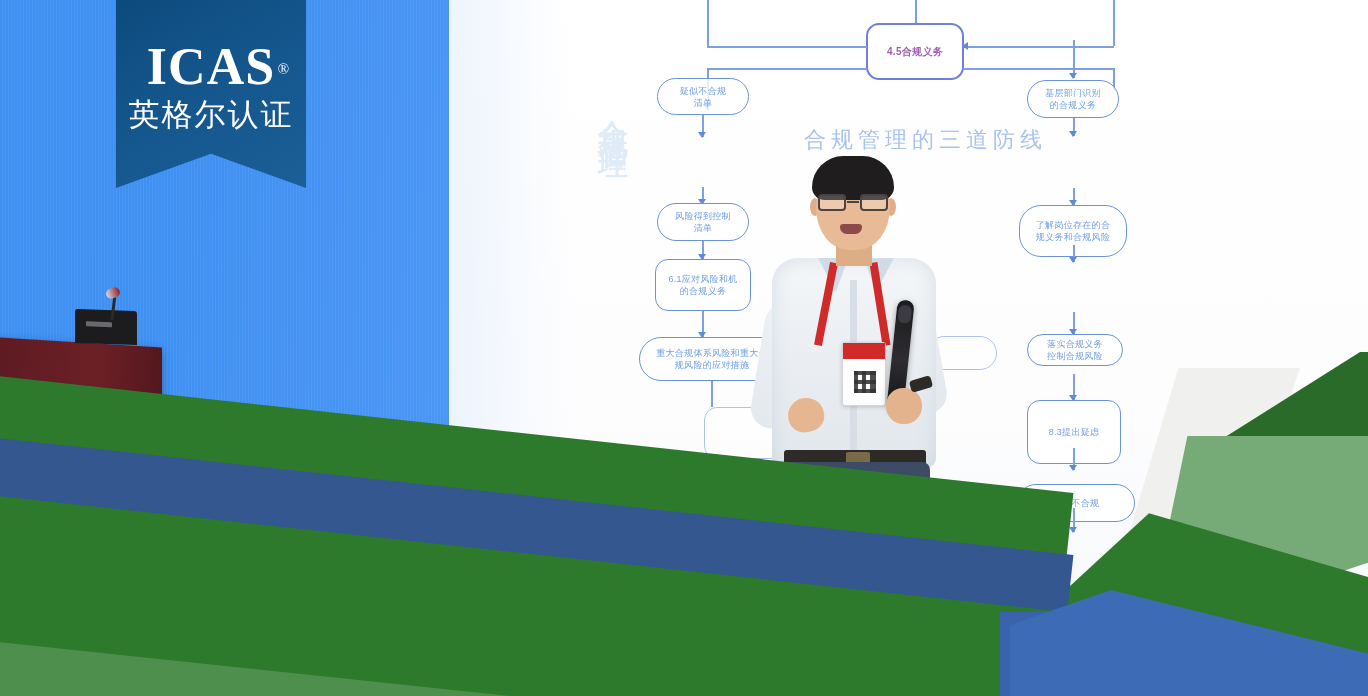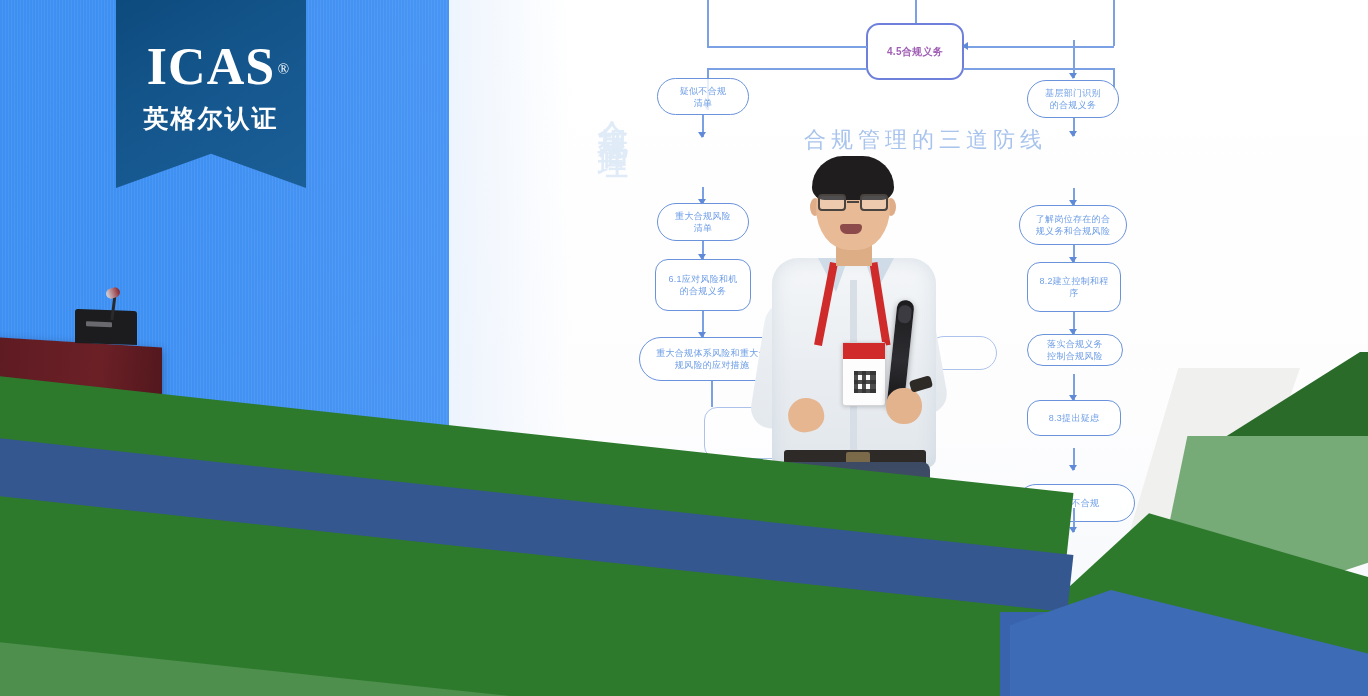--- a/index.html
+++ b/index.html
@@ -52,21 +52,21 @@
     box-shadow:3px 4px 12px rgba(0,30,70,.35);
     clip-path:polygon(0 0,100% 0,100% 100%,50% 82%,0 100%);
     text-align:center; color:#fff;
   }
   .banner .icas{
     margin-top:42px; font-family:"Liberation Serif","DejaVu Serif",serif;
     font-size:52px; font-weight:700; letter-spacing:1px; line-height:54px;
     position:relative; display:inline-block;
   }
   .banner .reg{ position:absolute; top:2px; right:-15px; font-size:15px; font-weight:400; }
-  .banner .cn{ margin-top:8px; font-size:25px; letter-spacing:2px; font-weight:700; }
+  .banner .cn{ margin-top:0; font-size:31px; letter-spacing:2px; font-weight:400; }
 
   
   .podium{
     position:absolute; left:-8px; top:337px; width:170px; height:145px;
     background:linear-gradient(95deg,#5e1b22 0%,#6b2026 60%,#4f161c 100%);
     transform:skewY(3.5deg); transform-origin:left top;
     box-shadow:0 3px 10px rgba(0,0,0,.3);
   }
   .podium-top{
     position:absolute; left:75px; top:310px; width:62px; height:34px;
@@ -292,21 +292,21 @@
     <div class="ln v" style="left:664px;top:68px;height:22px;"></div>
 
     <div class="node pill" style="left:208px;top:78px;width:92px;height:37px;white-space:pre-line;">疑似不合规
 清单</div>
     <div class="ln v" style="left:253px;top:115px;height:22px;"></div>
     <div class="arw" style="left:249px;top:132px;"></div>
 
     <div class="ln v" style="left:253px;top:187px;height:17px;"></div>
     <div class="arw" style="left:249px;top:199px;"></div>
 
-    <div class="node pill" style="left:208px;top:203px;width:92px;height:38px;white-space:pre-line;">重大合规风险
+    <div class="node pill" style="left:208px;top:203px;width:92px;height:38px;white-space:pre-line;">风险得到控制
 清单</div>
     <div class="ln v" style="left:253px;top:241px;height:18px;"></div>
     <div class="arw" style="left:249px;top:254px;"></div>
 
     <div class="node rect" style="left:206px;top:259px;width:96px;height:52px;white-space:pre-line;">6.1应对风险和机
 的合规义务</div>
     <div class="ln v" style="left:253px;top:311px;height:26px;"></div>
     <div class="arw" style="left:249px;top:332px;"></div>
 
     <div class="node pill" style="left:190px;top:337px;width:146px;height:44px;white-space:pre-line;">重大合规体系风险和重大合
@@ -330,36 +330,34 @@
     <div class="ln v" style="left:624px;top:40px;height:38px;"></div>
     <div class="arw" style="left:620px;top:73px;"></div>
     <div class="node pill" style="left:578px;top:80px;width:92px;height:38px;white-space:pre-line;">基层部门识别
 的合规义务</div>
     <div class="ln v" style="left:624px;top:118px;height:18px;"></div>
     <div class="arw" style="left:620px;top:131px;"></div>
 
     <div class="ln v" style="left:624px;top:188px;height:17px;"></div>
     <div class="arw" style="left:620px;top:200px;"></div>
 
-    <div class="node pill" style="left:570px;top:205px;width:108px;height:40px;white-space:pre-line;">了解岗位存在的合
+    <div class="node pill" style="left:570px;top:205px;width:108px;height:52px;white-space:pre-line;">了解岗位存在的合
 规义务和合规风险</div>
     <div class="ln v" style="left:624px;top:245px;height:17px;"></div>
     <div class="arw" style="left:620px;top:257px;"></div>
 
-    <div class="node rect" style="left:578px;top:262px;width:94px;height:50px;white-space:pre-line;">8.2建立控制和程
-序</div>
     <div class="ln v" style="left:624px;top:312px;height:22px;"></div>
     <div class="arw" style="left:620px;top:329px;"></div>
 
     <div class="node pill" style="left:578px;top:334px;width:96px;height:32px;white-space:pre-line;">落实合规义务
 控制合规风险</div>
     <div class="ln v" style="left:624px;top:374px;height:26px;"></div>
     <div class="arw" style="left:620px;top:395px;"></div>
 
-    <div class="node rect" style="left:578px;top:400px;width:94px;height:36px;">8.3提出疑虑</div>
+    <div class="node rect" style="left:578px;top:400px;width:94px;height:64px;">8.3提出疑虑</div>
     <div class="ln v" style="left:624px;top:448px;height:22px;"></div>
     <div class="arw" style="left:620px;top:465px;"></div>
 
     <div class="node pill" style="left:568px;top:470px;width:118px;height:38px;margin-top:14px;">疑似不合规</div>
     <div class="ln v" style="left:624px;top:508px;height:24px;"></div>
     <div class="arw" style="left:620px;top:527px;"></div>
 
     <div class="node pill faded" style="left:478px;top:336px;width:70px;height:34px;"></div>
   </div>
 

